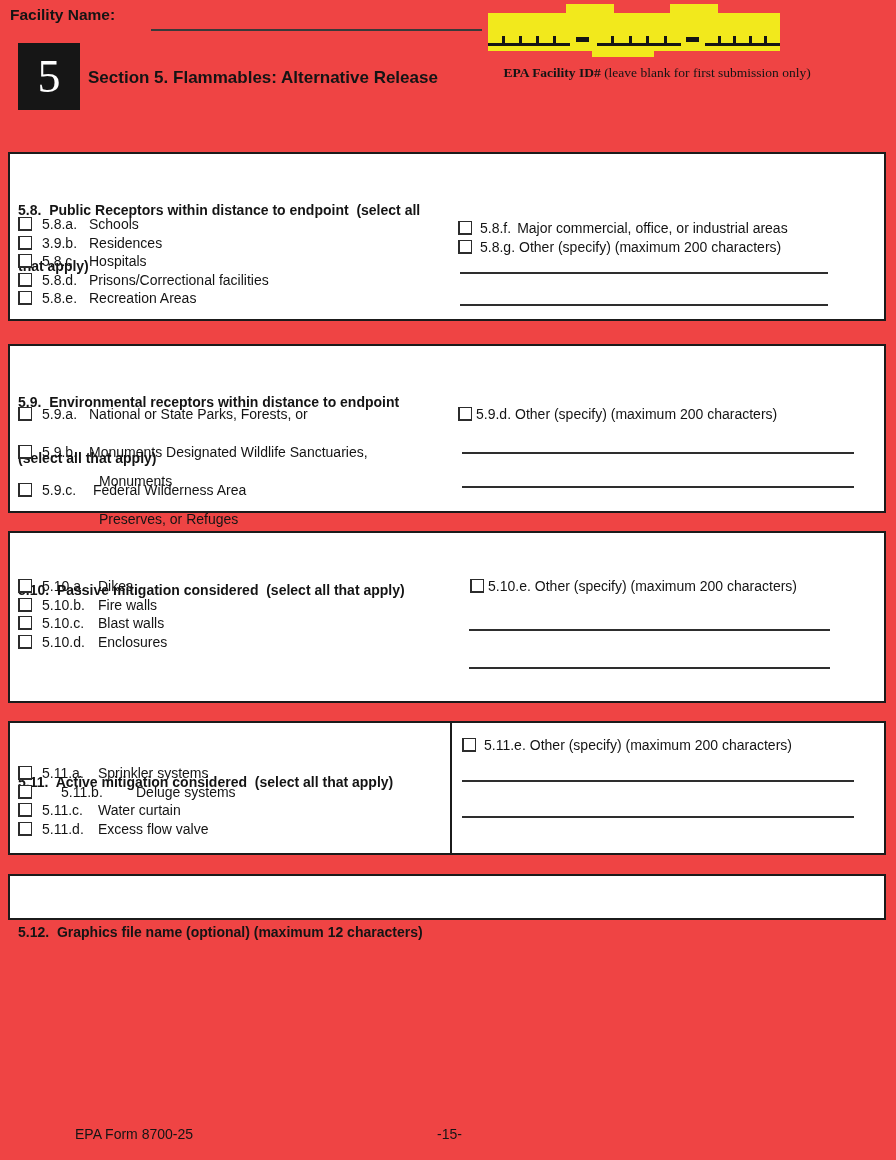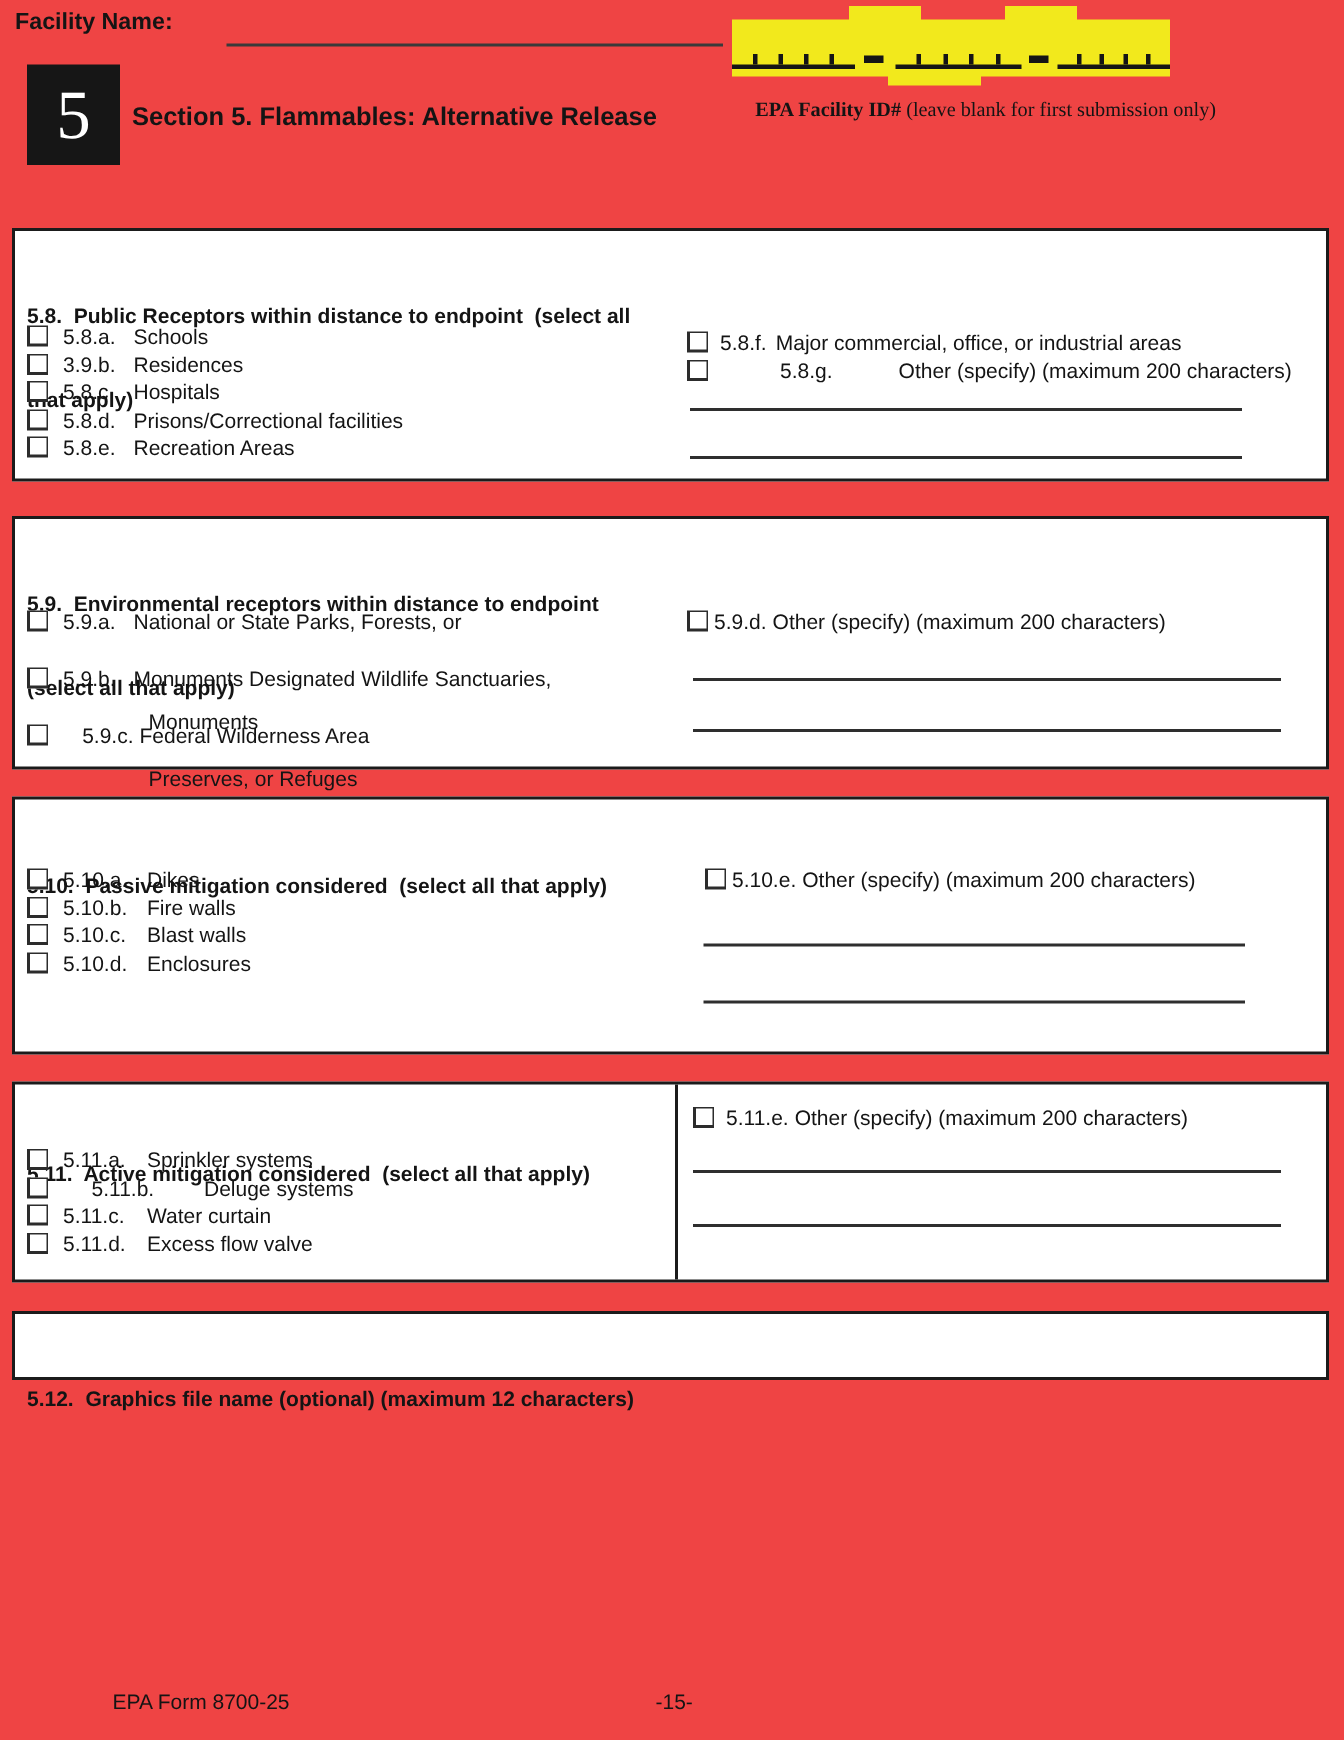--- a/index.html
+++ b/index.html
@@ -97,39 +97,39 @@
     <div class="btitle" style="left:8px; top:10px;">
       <div>5.8.  Public Receptors within distance to endpoint  (select all</div>
       <div>that apply)</div>
     </div>
     <div class="item" style="left:8px; top:61px;"><span class="cbx"></span><span class="code">5.8.a.</span><span>Schools</span></div>
     <div class="item" style="left:8px; top:79.5px;"><span class="cbx"></span><span class="code">3.9.b.</span><span>Residences</span></div>
     <div class="item" style="left:8px; top:98px;"><span class="cbx"></span><span class="code">5.8.c</span><span>Hospitals</span></div>
     <div class="item" style="left:8px; top:116.5px;"><span class="cbx"></span><span class="code">5.8.d.</span><span>Prisons/Correctional facilities</span></div>
     <div class="item" style="left:8px; top:135px;"><span class="cbx"></span><span class="code">5.8.e.</span><span>Recreation Areas</span></div>
     <div class="item" style="left:448px; top:65px;"><span class="cbx"></span><span class="ricode">5.8.f.</span><span class="rlabel">Major commercial, office, or industrial areas</span></div>
-    <div class="item" style="left:448px; top:83.5px;gap:40px;"><span class="cbx"></span><span class="ricode">5.8.g.</span><span class="ritight">Other (specify) (maximum 200 characters)</span></div>
+    <div class="item" style="left:448px; top:83.5px;"><span class="cbx"></span><span class="ricode">5.8.g.</span><span class="ritight">Other (specify) (maximum 200 characters)</span></div>
     <div class="wline" style="left:450px; top:118px; width:368px;"></div>
     <div class="wline" style="left:450px; top:150px; width:368px;"></div>
   </div>
 
   <div class="box" style="top:344px; height:169px;">
     <div class="btitle" style="left:8px; top:10px;">
       <div>5.9.  Environmental receptors within distance to endpoint</div>
       <div>(select all that apply)</div>
     </div>
     <div class="item wrap2" style="left:8px; top:59px;">
       <span class="cbx"></span><span class="code">5.9.a.</span>
       <span><span style="display:block;">National or State Parks, Forests, or</span><span class="l2" style="display:block;">Monuments</span></span>
     </div>
     <div class="item wrap2" style="left:8px; top:97px;">
       <span class="cbx"></span><span class="code">5.9.b.</span>
       <span><span style="display:block;">Monuments Designated Wildlife Sanctuaries,</span><span class="l2" style="display:block;">Preserves, or Refuges</span></span>
     </div>
-    <div class="item" style="left:8px; top:135px;text-align:right;">
+    <div class="item" style="left:8px; top:135px;">
       <span class="cbx"></span><span class="code">5.9.c.</span><span style="margin-left:4px;">Federal Wilderness Area</span>
     </div>
     <div class="item" style="left:448px; top:59px;">
       <span class="cbx"></span><span class="ritight">5.9.d.</span><span class="ritight">Other (specify) (maximum 200 characters)</span>
     </div>
     <div class="wline" style="left:452px; top:106px; width:392px;"></div>
     <div class="wline" style="left:452px; top:140px; width:392px;"></div>
   </div>
 
   <div class="box" style="top:531px; height:172px;">

